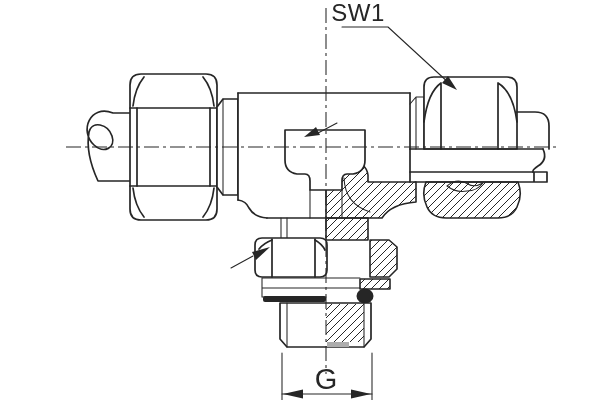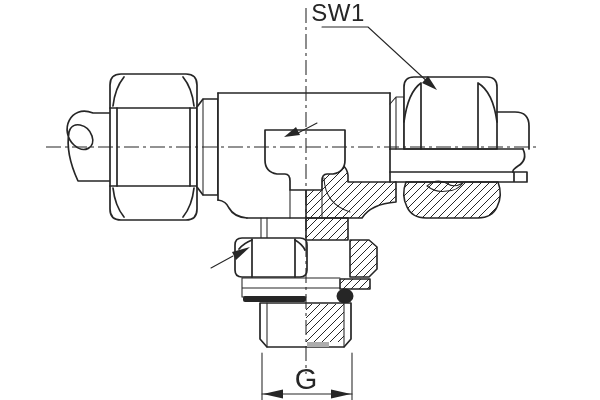--- a/index.html
+++ b/index.html
@@ -5,20 +5,21 @@
   :root{
     --line:#262626;
     --background:#ffffff;
     --bore-bottom-gray:#adadad;
   }
   html,body{margin:0;padding:0;background:var(--background);}
   .canvas{
     width:536px;height:400px;position:relative;background:var(--background);
     font-family:"Liberation Sans", sans-serif;
     overflow:hidden;
+    margin-left:20px;
   }
   svg{display:block}
   .ol{fill:none;stroke:var(--line);stroke-width:1.7;stroke-linejoin:round;stroke-linecap:round}
   .thin{fill:none;stroke:var(--line);stroke-width:1.05;stroke-linejoin:round;stroke-linecap:round}
   .fillw{fill:var(--background);stroke:var(--line);stroke-width:1.7;stroke-linejoin:round}
   .hatchf{fill:url(#hatch);stroke:var(--line);stroke-width:1.6;stroke-linejoin:round}
   .hatchonly{fill:url(#hatch);stroke:none}
   .cl{fill:none;stroke:var(--line);stroke-width:1.05;stroke-dasharray:15 4 3 4}
   .solid{fill:var(--line);stroke:none}
   .lbl{fill:var(--line);font-family:"Liberation Sans", sans-serif;}

